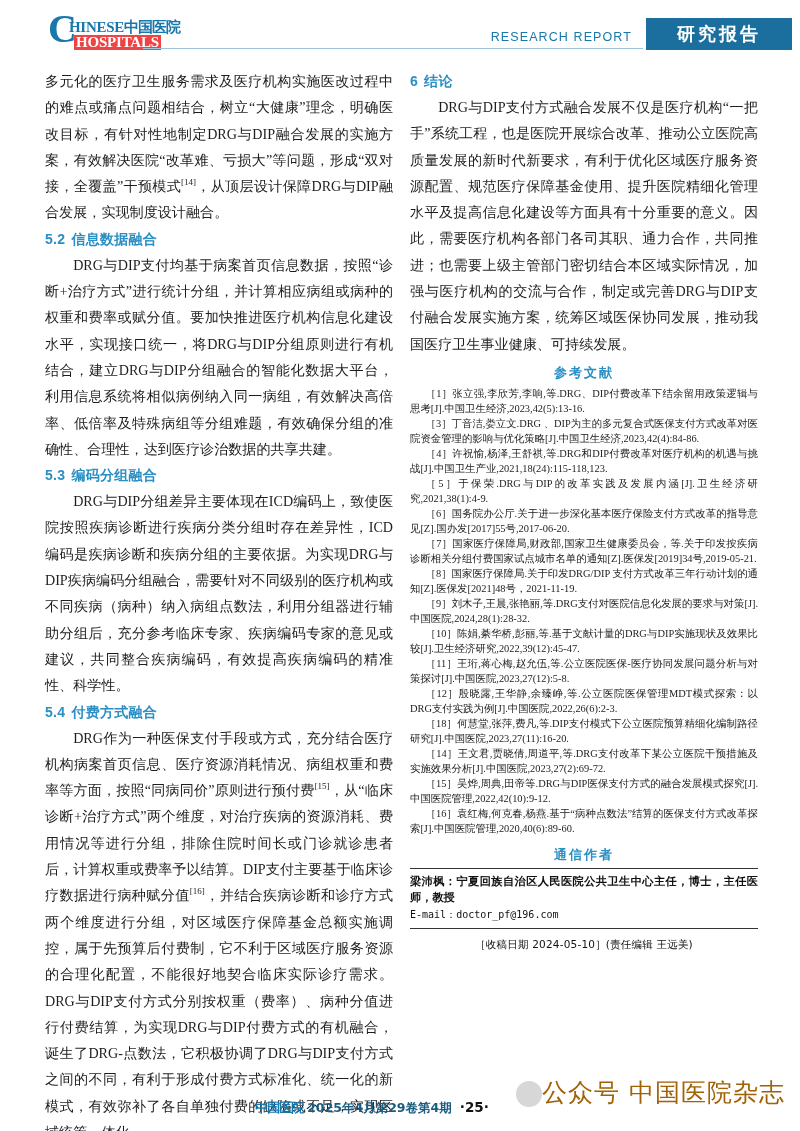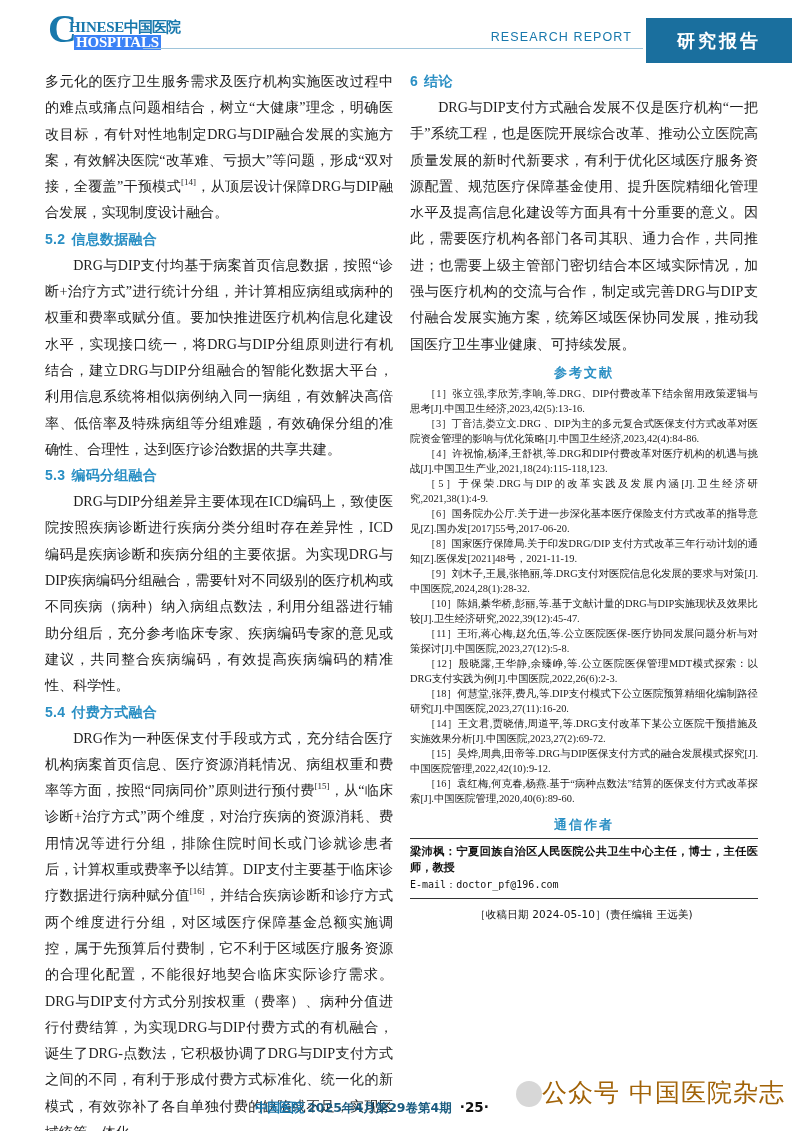--- a/index.html
+++ b/index.html
@@ -56,21 +56,21 @@
     letter-spacing: -1px;
   }
   #journal-logo .line2 {
     position: absolute;
     left: 26px; top: 24px;
     font-family: "Liberation Serif", serif;
     font-size: 15px;
     font-weight: bold;
     letter-spacing: -0.2px;
     color: #ffffff;
-    background: #3b82f6;
+    background: #ef4444;
     padding: 0 2px;
     line-height: 15px;
     white-space: nowrap;
   }
   #header-rule {
     position: absolute;
     left: 143px;
     top: 48px;
     width: 500px;
     height: 1px;
@@ -84,21 +84,21 @@
     font-size: 12.5px;
     letter-spacing: 1.1px;
     color: #1878ac;
     white-space: nowrap;
   }
   #research-report-cn {
     position: absolute;
     right: 8px;
     top: 18px;
     width: 146px;
-    height: 45px;
+    height: 32px;
     background: #1a6f9e;
     color: #ffffff;
     font-family: "DejaVu Sans", sans-serif;
     font-weight: bold;
     font-size: 18px;
     letter-spacing: 3px;
     display: flex;
     align-items: center;
     justify-content: center;
   }
@@ -298,20 +298,21 @@
   <p class="body-par indent">DRG与DIP支付方式融合发展不仅是医疗机构“一把手”系统工程，也是医院开展综合改革、推动公立医院高质量发展的新时代新要求，有利于优化区域医疗服务资源配置、规范医疗保障基金使用、提升医院精细化管理水平及提高信息化建设等方面具有十分重要的意义。因此，需要医疗机构各部门各司其职、通力合作，共同推进；也需要上级主管部门密切结合本区域实际情况，加强与医疗机构的交流与合作，制定或完善DRG与DIP支付融合发展实施方案，统筹区域医保协同发展，推动我国医疗卫生事业健康、可持续发展。</p>
 
   <div id="refs-title">参考文献</div>
 
   <div id="references-list">
     <p class="ref-item">［1］张立强,李欣芳,李响,等.DRG、DIP付费改革下结余留用政策逻辑与思考[J].中国卫生经济,2023,42(5):13-16.</p>
     <p class="ref-item">［3］丁音洁,娄立文.DRG 、DIP为主的多元复合式医保支付方式改革对医院资金管理的影响与优化策略[J].中国卫生经济,2023,42(4):84-86.</p>
     <p class="ref-item">［4］许祝愉,杨泽,王舒祺,等.DRG和DIP付费改革对医疗机构的机遇与挑战[J].中国卫生产业,2021,18(24):115-118,123.</p>
     <p class="ref-item">［5］于保荣.DRG与DIP的改革实践及发展内涵[J].卫生经济研究,2021,38(1):4-9.</p>
     <p class="ref-item">［6］国务院办公厅.关于进一步深化基本医疗保险支付方式改革的指导意见[Z].国办发[2017]55号,2017-06-20.</p>
+    <p class="ref-item">［7］国家医疗保障局,财政部,国家卫生健康委员会，等.关于印发按疾病诊断相关分组付费国家试点城市名单的通知[Z].医保发[2019]34号,2019-05-21.</p>
     <p class="ref-item">［8］国家医疗保障局.关于印发DRG/DIP 支付方式改革三年行动计划的通知[Z].医保发[2021]48号，2021-11-19.</p>
     <p class="ref-item">［9］刘木子,王晨,张艳丽,等.DRG支付对医院信息化发展的要求与对策[J].中国医院,2024,28(1):28-32.</p>
     <p class="ref-item">［10］陈娟,綦华桥,彭丽,等.基于文献计量的DRG与DIP实施现状及效果比较[J].卫生经济研究,2022,39(12):45-47.</p>
     <p class="ref-item">［11］王珩,蒋心梅,赵允伍,等.公立医院医保-医疗协同发展问题分析与对策探讨[J].中国医院,2023,27(12):5-8.</p>
     <p class="ref-item">［12］殷晓露,王华静,余臻峥,等.公立医院医保管理MDT模式探索：以DRG支付实践为例[J].中国医院,2022,26(6):2-3.</p>
     <p class="ref-item">［18］何慧堂,张萍,费凡,等.DIP支付模式下公立医院预算精细化编制路径研究[J].中国医院,2023,27(11):16-20.</p>
     <p class="ref-item">［14］王文君,贾晓倩,周道平,等.DRG支付改革下某公立医院干预措施及实施效果分析[J].中国医院,2023,27(2):69-72.</p>
     <p class="ref-item">［15］吴烨,周典,田帝等.DRG与DIP医保支付方式的融合发展模式探究[J].中国医院管理,2022,42(10):9-12.</p>
     <p class="ref-item">［16］袁红梅,何克春,杨燕.基于“病种点数法”结算的医保支付方式改革探索[J].中国医院管理,2020,40(6):89-60.</p>
   </div>

